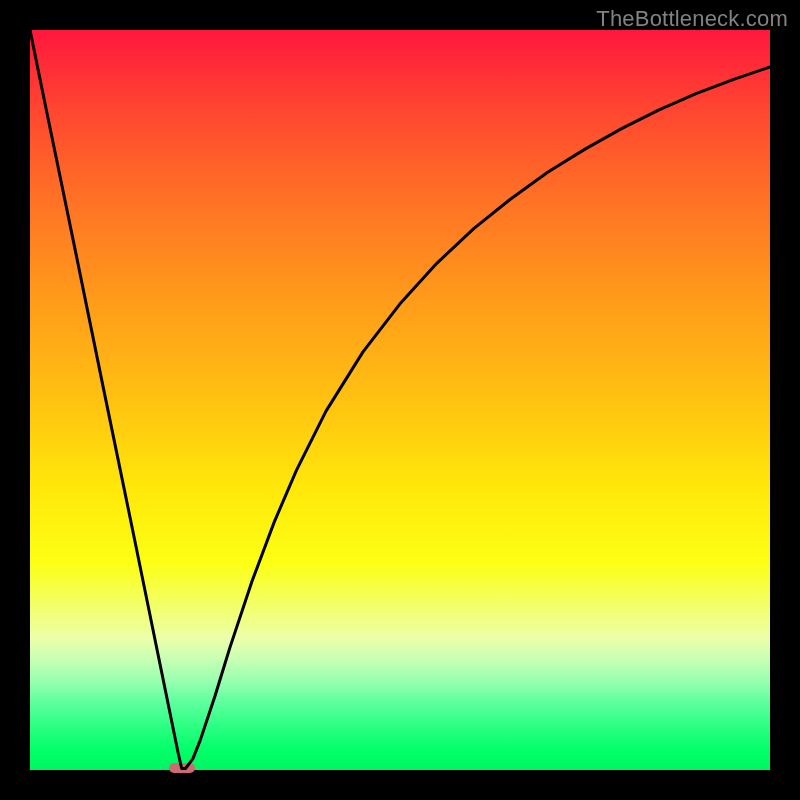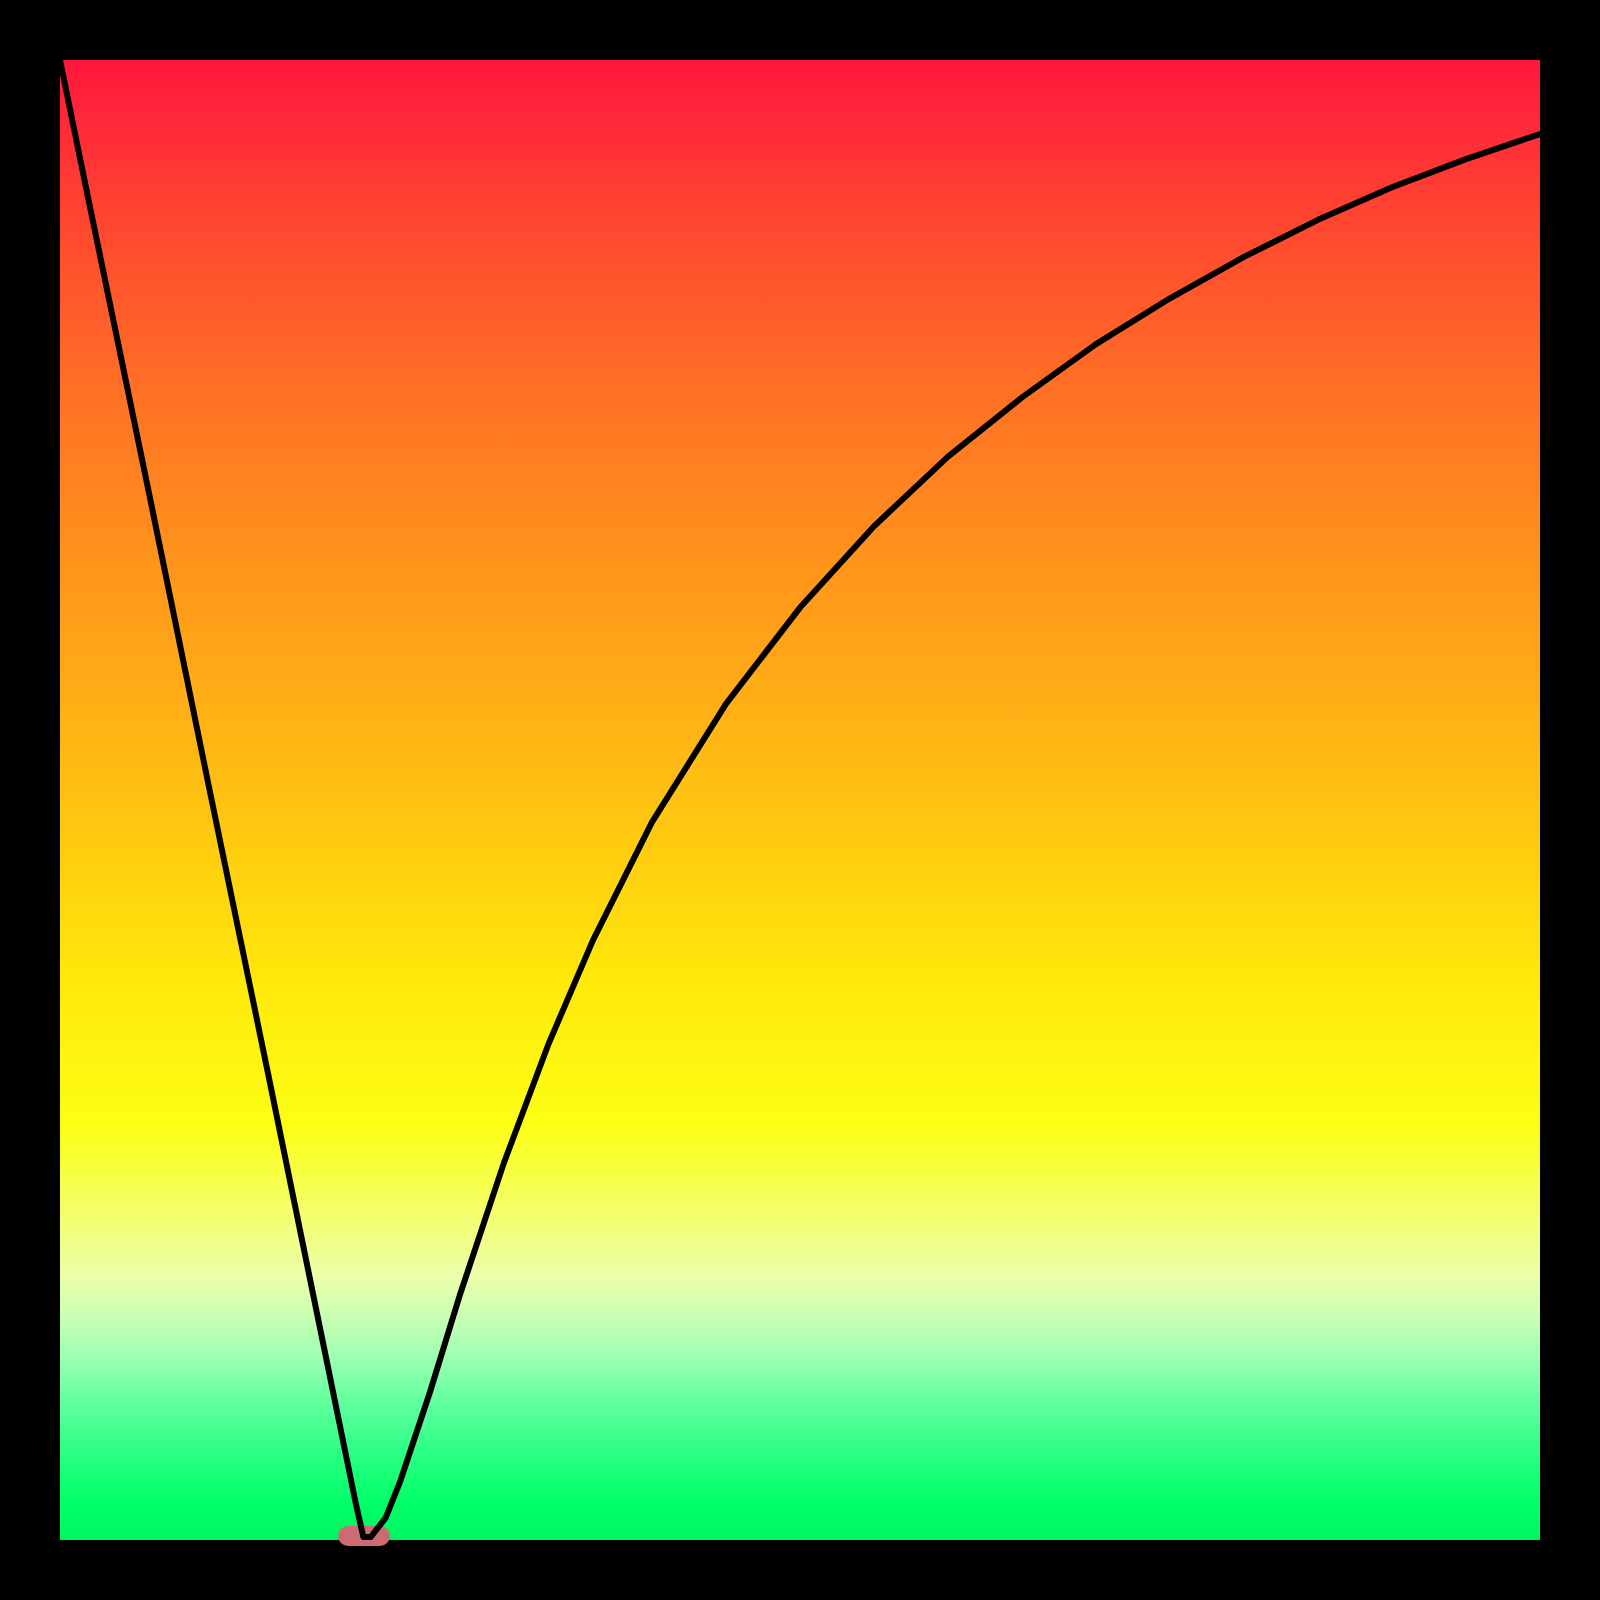--- a/index.html
+++ b/index.html
@@ -63,19 +63,20 @@
     top: 0;
     width: 100%;
     height: 100%;
     z-index: 40;
   }
 </style>
 </head>
 <body>
 
 <div class="frame">
+  <div class="watermark">TheBottleneck.com</div>
   <div class="plot">
     <div class="marker" style="left: 138.75px; top: 732.97px; width: 25.9px; height: 9.62px; background: rgb(204, 107, 114);"></div>
     <svg class="curve" viewBox="0 0 740 740" preserveAspectRatio="none">
       <path fill="none" stroke="#000" stroke-width="3" stroke-linejoin="round" stroke-linecap="round" d="M0.00,0.00 L14.80,72.52 L29.60,144.30 L44.40,216.08 L59.20,288.60 L74.00,361.12 L88.80,432.90 L103.60,504.68 L118.40,577.20 L133.20,649.72 L148.00,722.24 L151.70,738.52 L155.40,738.52 L162.80,728.90 L170.20,710.40 L185.00,666.00 L199.80,617.90 L222.00,551.30 L244.20,492.10 L266.40,440.30 L296.00,381.10 L333.00,321.90 L370.00,273.80 L407.00,233.10 L444.00,198.32 L481.00,168.72 L518.00,142.08 L555.00,119.14 L592.00,98.42 L629.00,79.92 L666.00,63.64 L703.00,49.58 L740.00,37.00"></path>
     </svg>
   </div>
 </div>
 
 </body></html>

